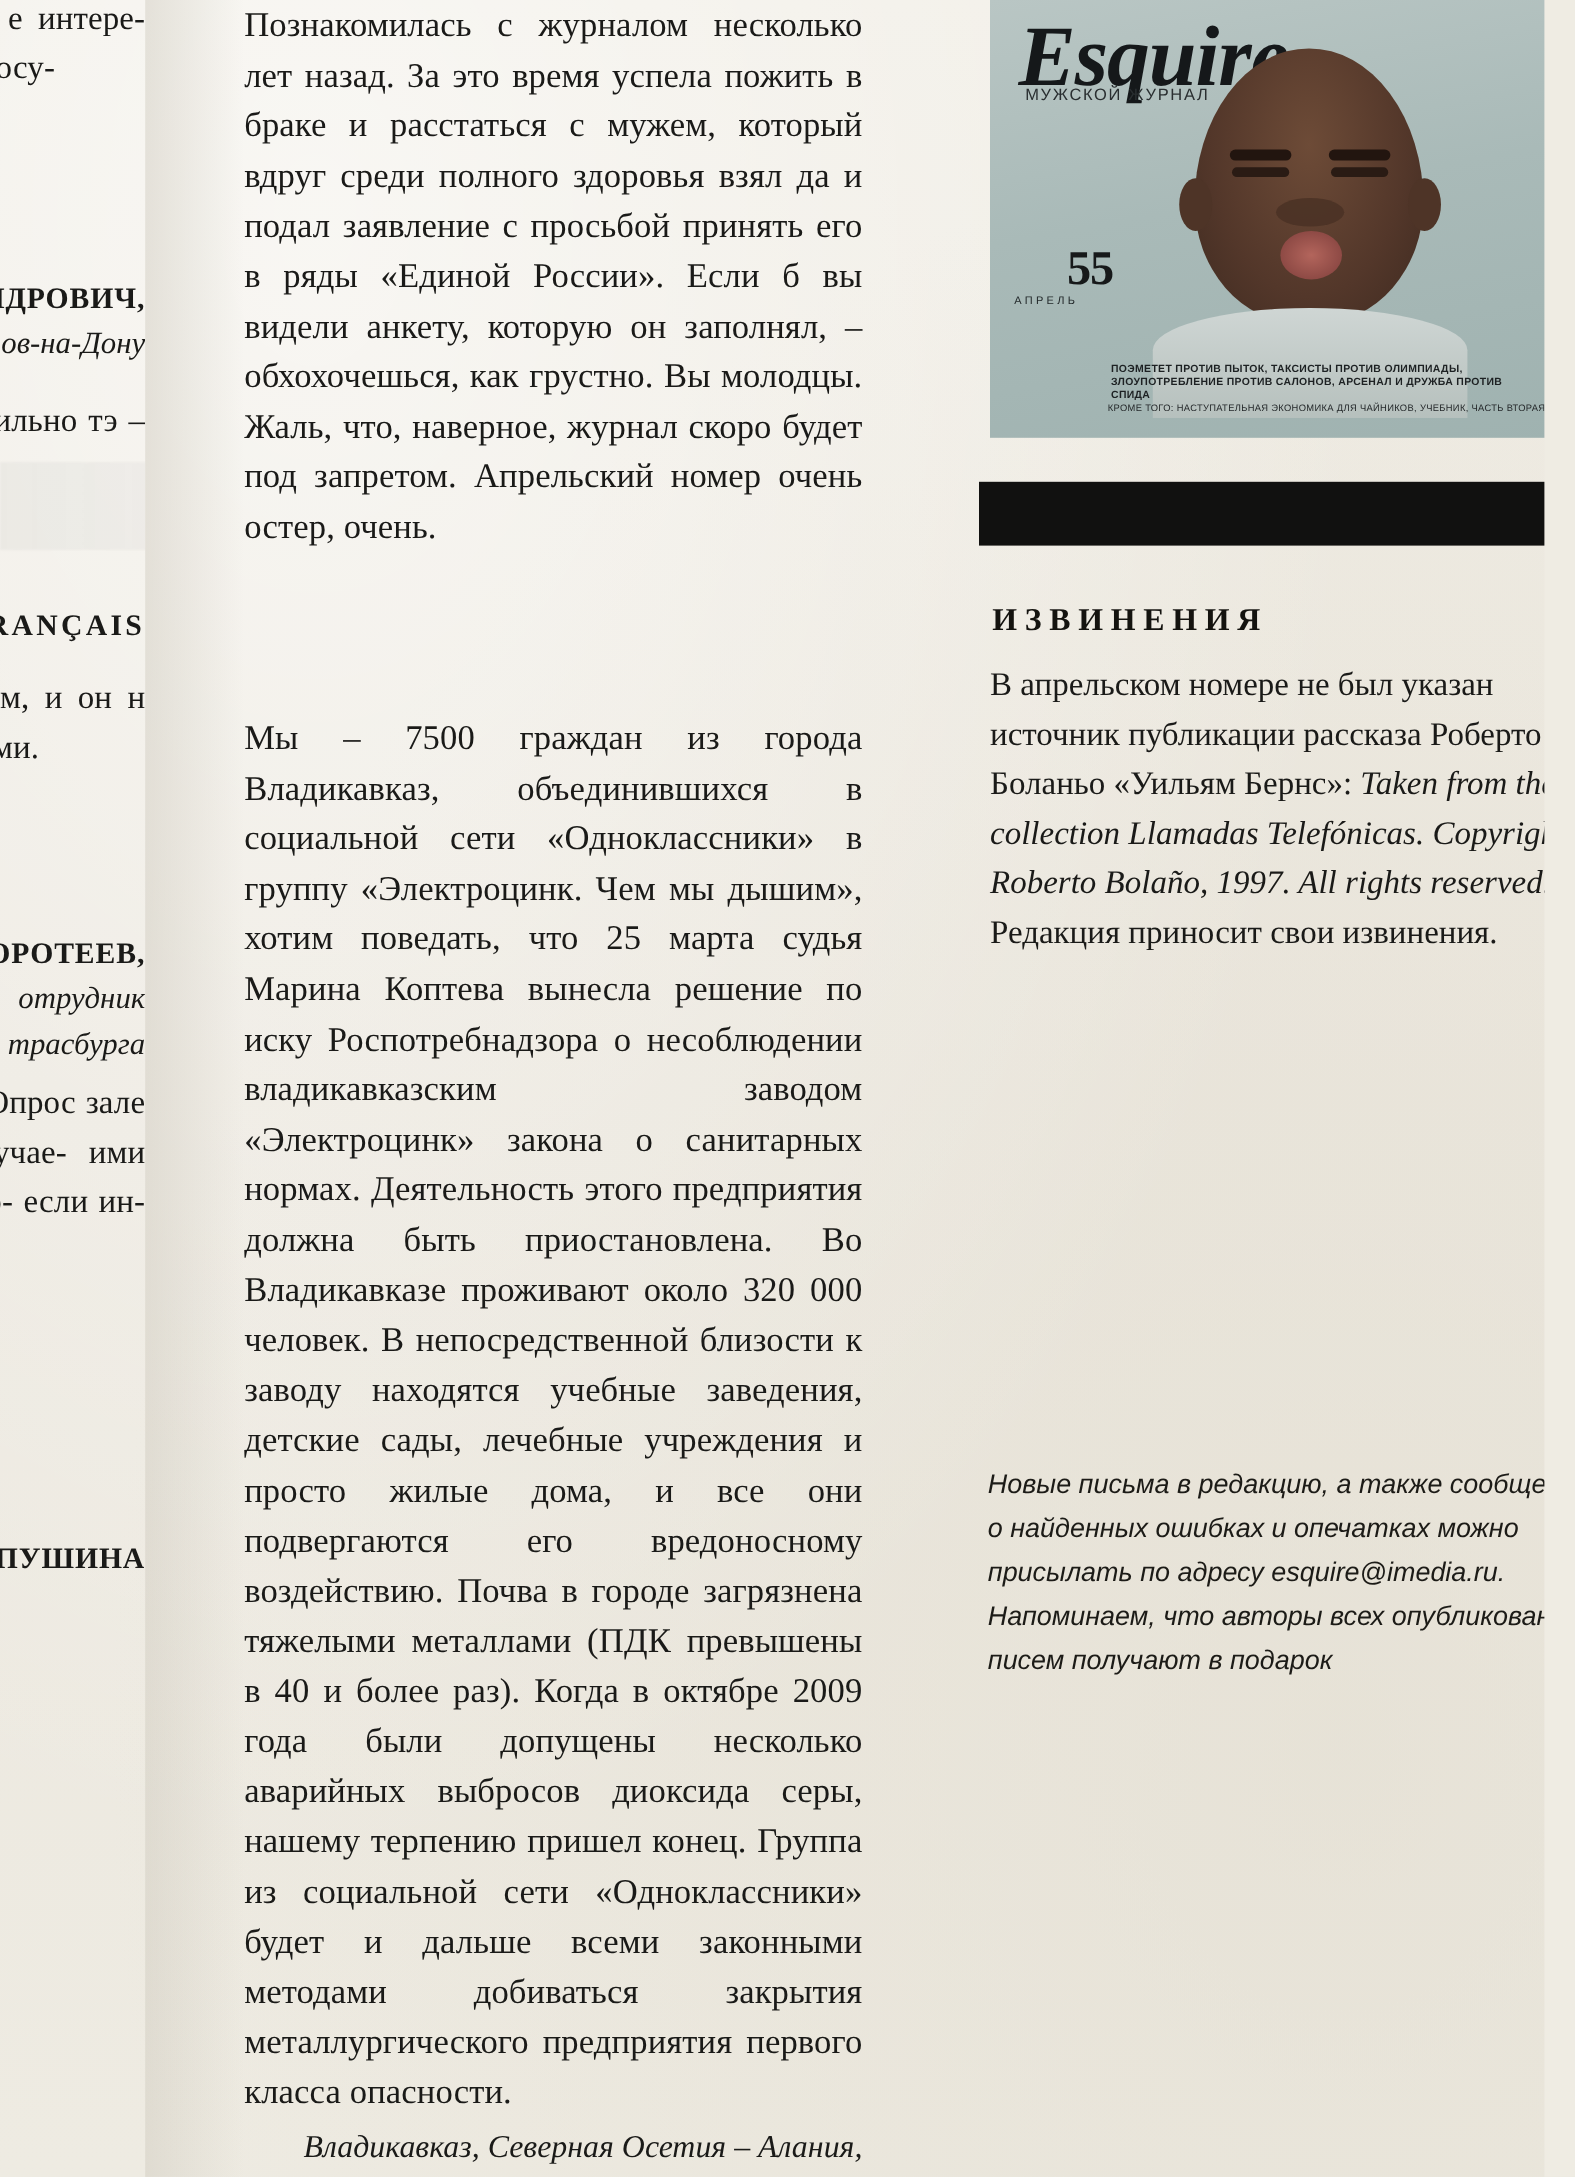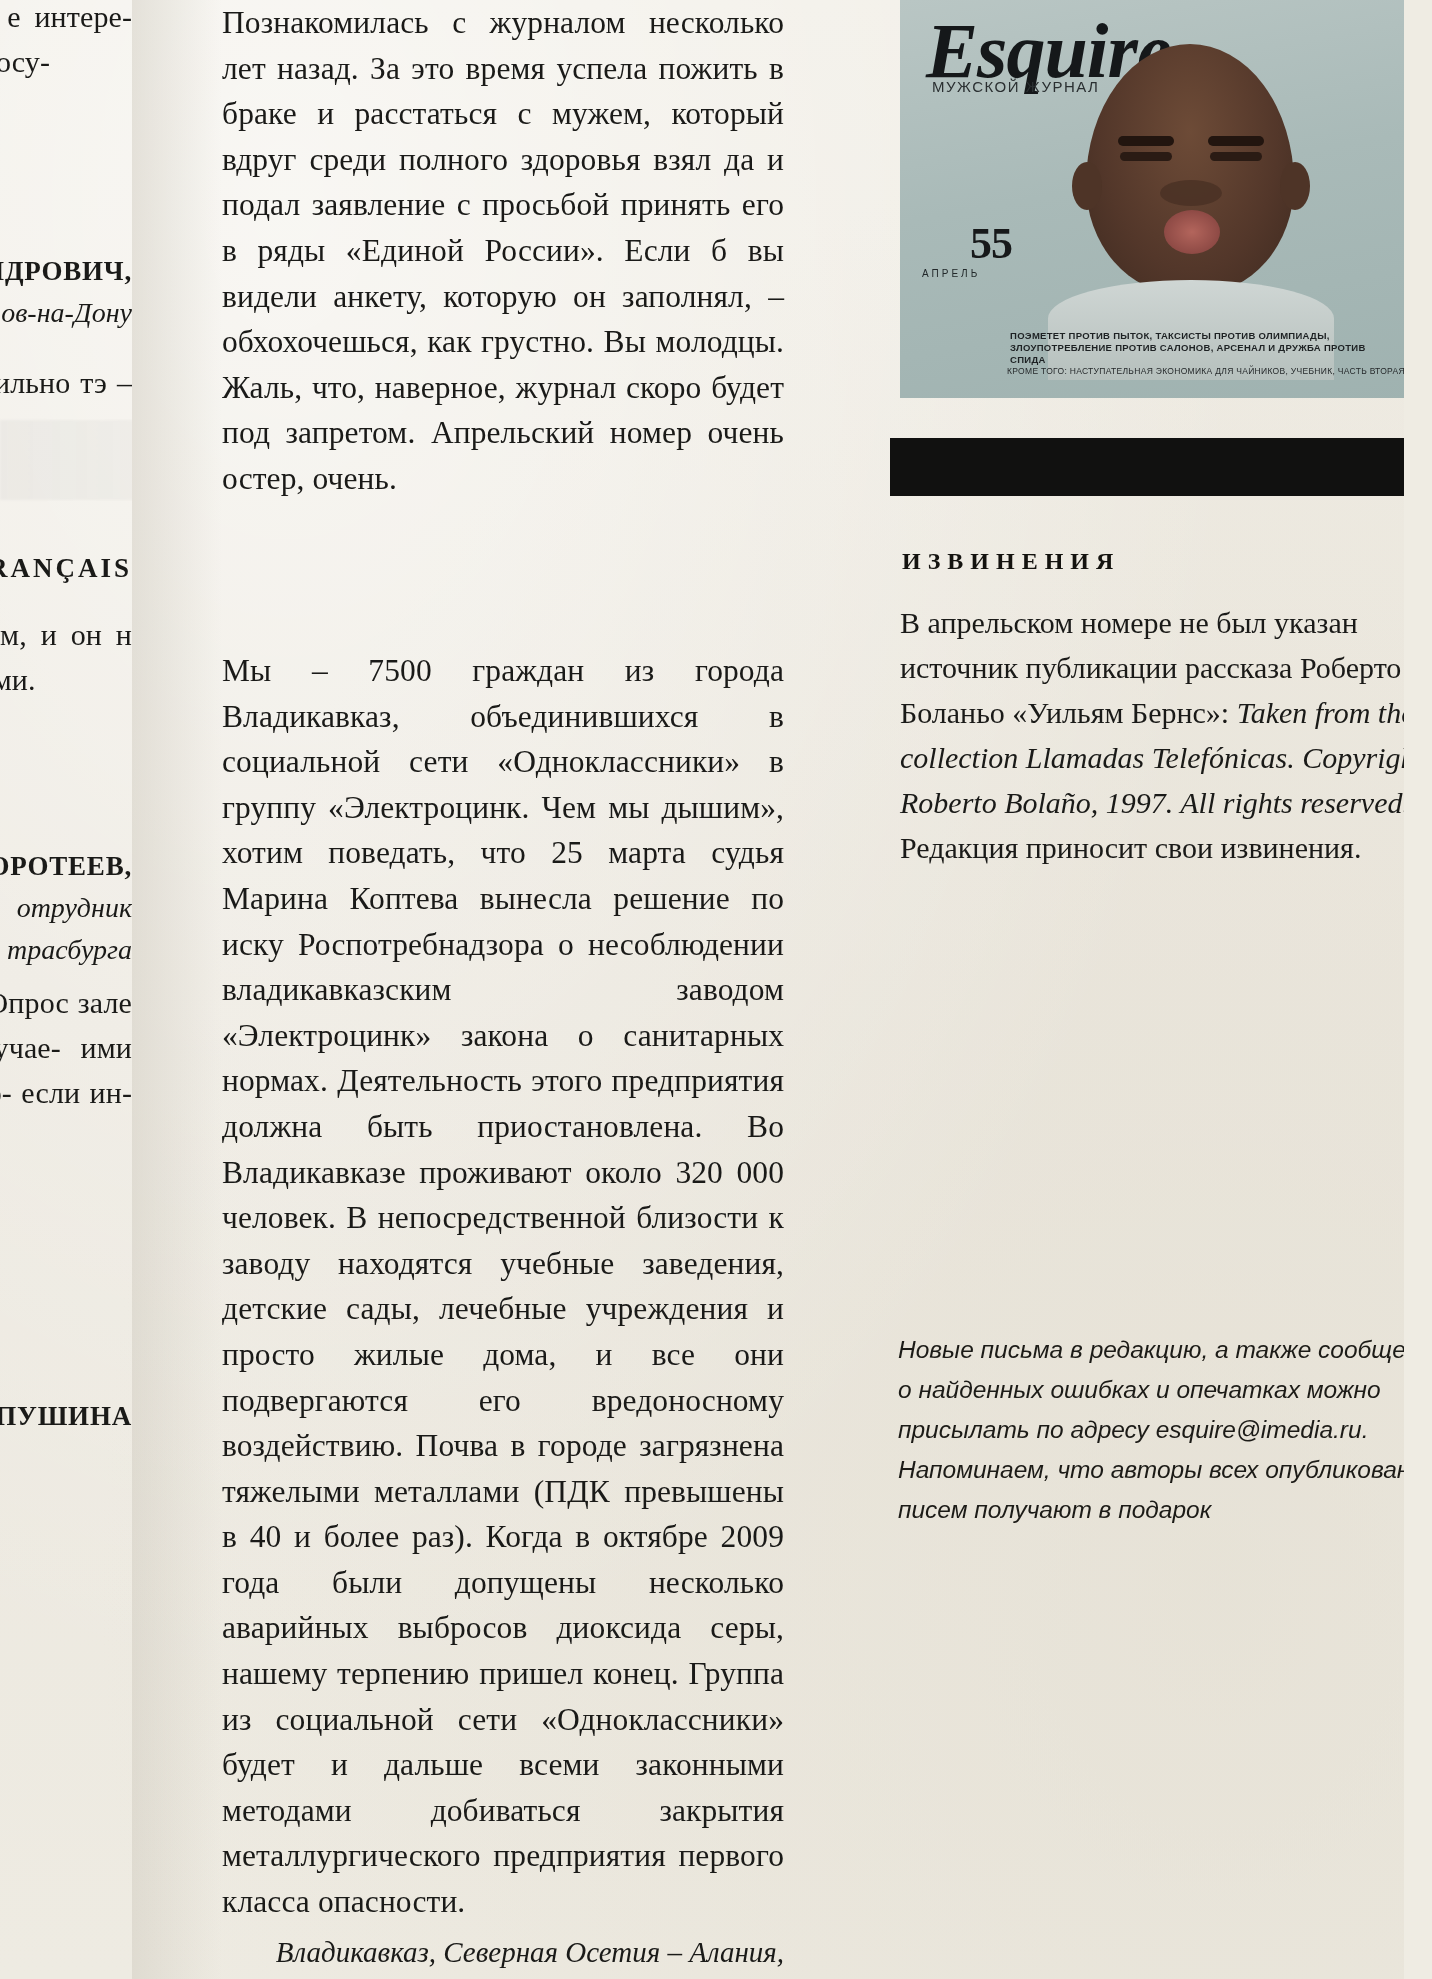--- a/index.html
+++ b/index.html
@@ -281,21 +281,21 @@
     width: 542px;
     height: 58px;
     background: #111110;
   }
 
   .apology-head {
     position: absolute;
     left: 902px;
     top: 548px;
     font-weight: bold;
-    font-size: 24px;
+    font-size: 29px;
     letter-spacing: 7px;
     color: #14130f;
   }
   .apology-body {
     position: absolute;
     left: 900px;
     top: 600px;
     width: 560px;
     font-size: 30px;
     line-height: 45px;

